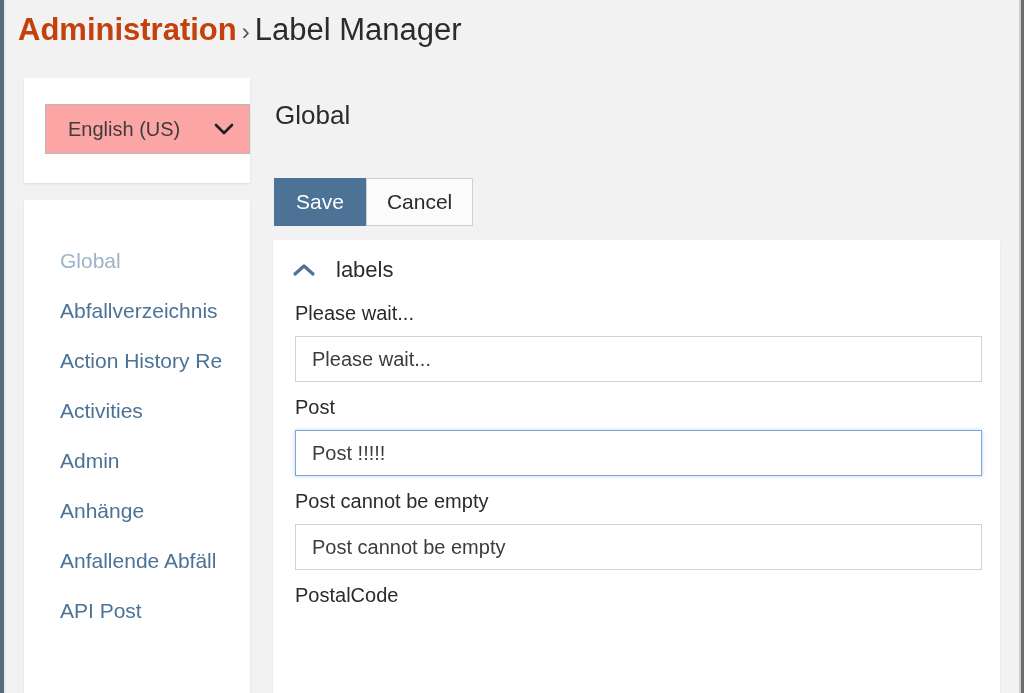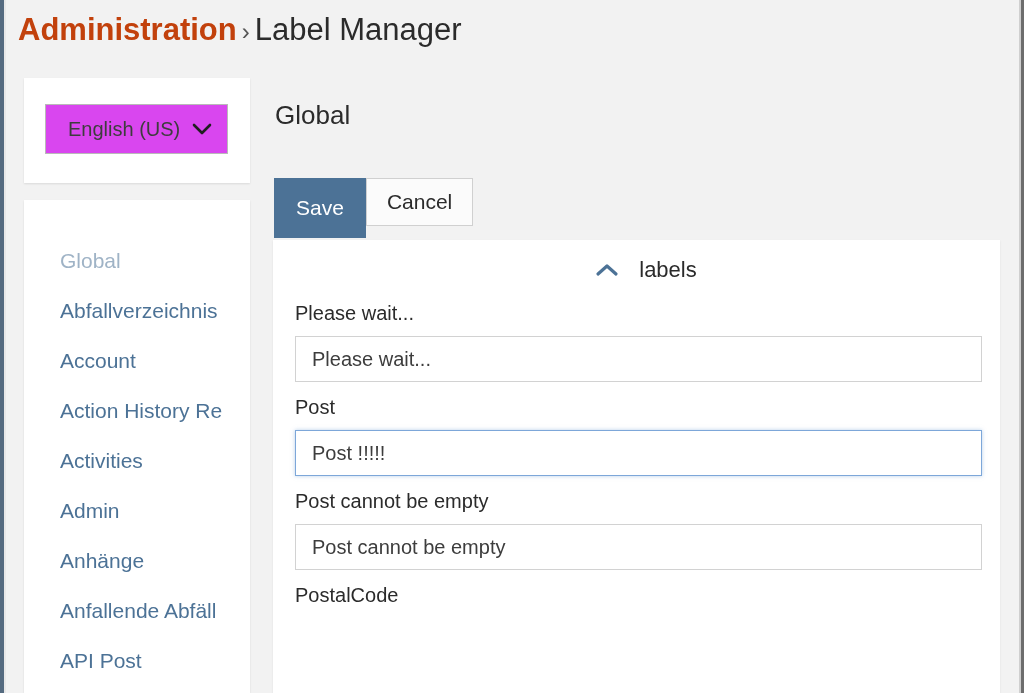--- a/index.html
+++ b/index.html
@@ -75,24 +75,24 @@
     top: 78px;
     width: 226px;
     height: 105px;
     background: #ffffff;
     box-shadow: 0 1px 2px rgba(0,0,0,0.10);
   }
   .lang-select {
     position: absolute;
     left: 21px;
     top: 26px;
-    width: 183px;
+    width: 205px;
     height: 50px;
     border: 1px solid #b9b9b9;
-    background: #d946ef;
+    background: #fca5a5;
     box-sizing: border-box;
     display: flex;
     align-items: center;
     cursor: pointer;
   }
   .lang-select .lbl {
     font-size: 20px;
     color: #3d3d3d;
     padding-left: 22px;
     flex: 1;
@@ -149,21 +149,21 @@
   .btn {
     font-family: "Liberation Sans", sans-serif;
     font-size: 21px;
     border: none;
     cursor: pointer;
     box-sizing: border-box;
   }
   .btn-save {
     background: #4c7296;
     color: #ffffff;
-    height: 60px;
+    height: 48px;
     padding: 8px 22px;
   }
   .btn-cancel {
     background: #fbfbfb;
     color: #2b2b2b;
     height: 48px;
     padding: 9px 20px;
     border: 1px solid #d0d0d0;
   }
 
@@ -176,21 +176,20 @@
     background: #ffffff;
     box-shadow: 0 1px 2px rgba(0,0,0,0.08);
     overflow: hidden;
   }
   .panel-head {
     display: flex;
     align-items: center;
     padding: 16px 0 0 18px;
     height: 44px;
     box-sizing: border-box;
-    justify-content: center;
   }
   .panel-head .chev-up {
     width: 26px;
     height: 26px;
     display: flex;
     align-items: center;
     justify-content: center;
     cursor: pointer;
   }
   .panel-head .ttl {
@@ -248,21 +247,20 @@
           <path d="M2 2 L10 10 L18 2" fill="none" stroke="#1f1f1f" stroke-width="2.6" stroke-linecap="round" stroke-linejoin="round"></path>
         </svg>
       </span>
     </div>
   </div>
 
   <div class="nav-card">
     <ul class="nav-list" id="nav-list">
         <li class="nav-item active">Global</li>
         <li class="nav-item">Abfallverzeichnis</li>
-        <li class="nav-item">Account</li>
         <li class="nav-item">Action History Re</li>
         <li class="nav-item">Activities</li>
         <li class="nav-item">Admin</li>
         <li class="nav-item">Anhänge</li>
         <li class="nav-item">Anfallende Abfäll</li>
         <li class="nav-item">API Post</li>
       </ul>
   </div>
 
   <div class="main-title">Global</div>

